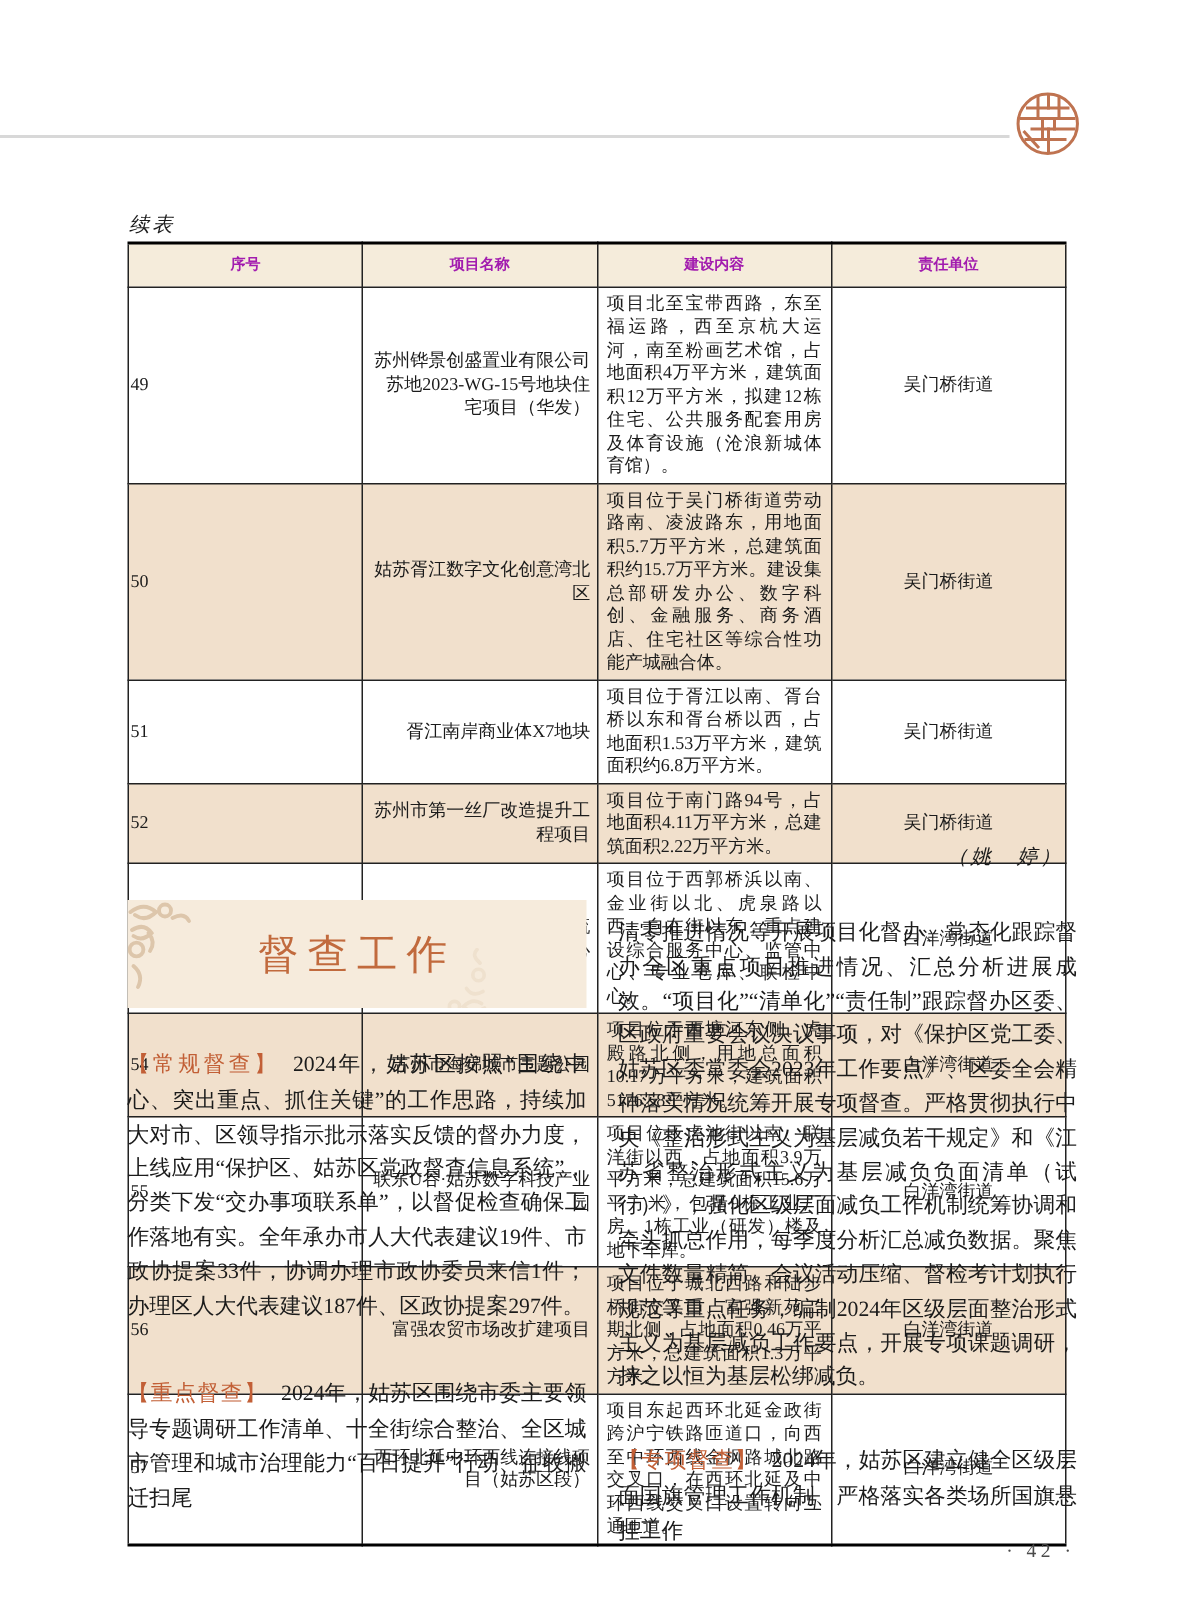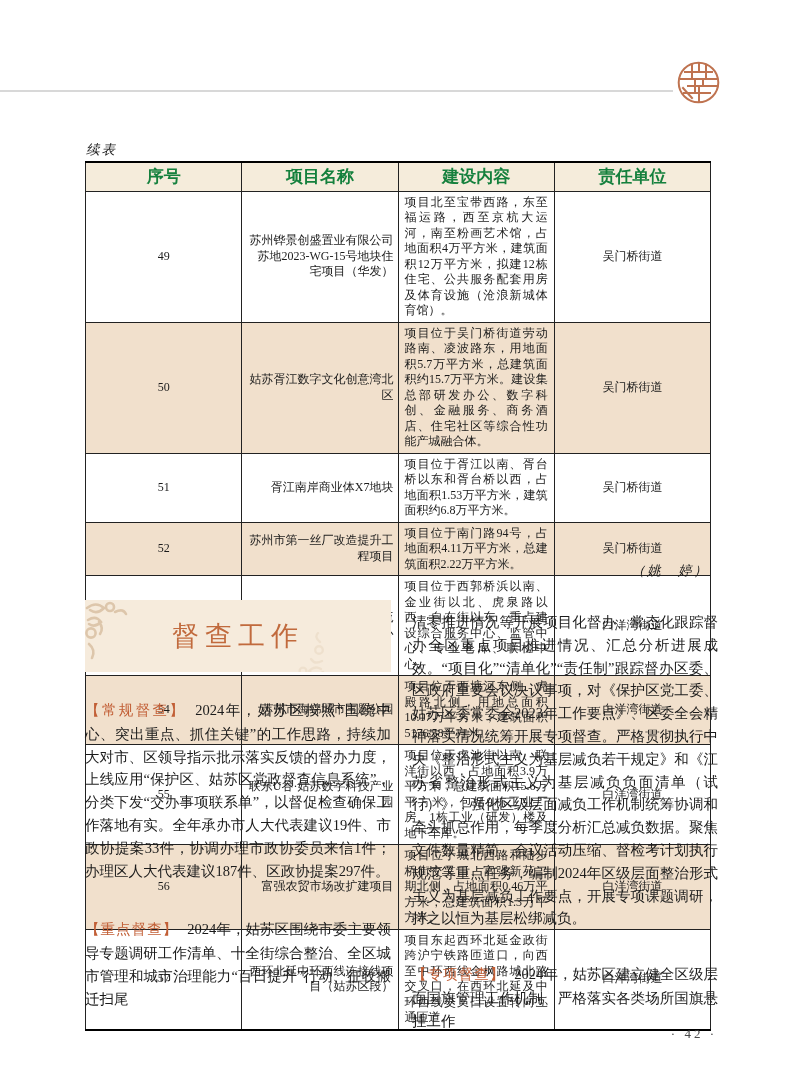--- a/index.html
+++ b/index.html
@@ -19,23 +19,23 @@
   .table-caption{position:absolute;top:141px;left:86px;font-size:13.5px;font-style:italic;letter-spacing:2px;}
   table.projects{
     position:absolute;top:161px;left:85px;width:626px;
     border-collapse:collapse;table-layout:fixed;
     font-size:12px;line-height:15.5px;
     border-top:2.5px solid #000;border-bottom:2px solid #000;
   }
   table.projects th,table.projects td{border:1px solid #222;vertical-align:middle;}
   table.projects th{
     background:#f5ecdb;font-family:"Liberation Sans","DejaVu Sans",sans-serif;
-    font-weight:bold;font-size:17px;padding:6px 2px;color:#15803d;
+    font-weight:bold;font-size:10px;padding:6px 2px;color:#a21caf;
   }
-  td.c-no{width:34px;text-align:center;padding:2px 1px;}
+  td.c-no{width:34px;padding:2px 1px;}
   td.c-name{width:146px;text-align:right;padding:3px 4px;}
   td.c-content{width:356px;text-align:left;padding:3px 6px;text-align:justify;}
   td.c-unit{width:80px;text-align:center;padding:2px 18px;}
   tr.alt{background:#f1e0cc;}
   .attribution{position:absolute;top:562px;right:84px;font-size:13.5px;font-style:italic;letter-spacing:2px;}
   
   .col-left{position:absolute;left:85px;top:600px;width:306px;}
   .col-right{position:absolute;left:412px;top:600px;width:306px;}
   .section-box{
     position:relative;width:306px;height:72px;background:#f6ebdc;

